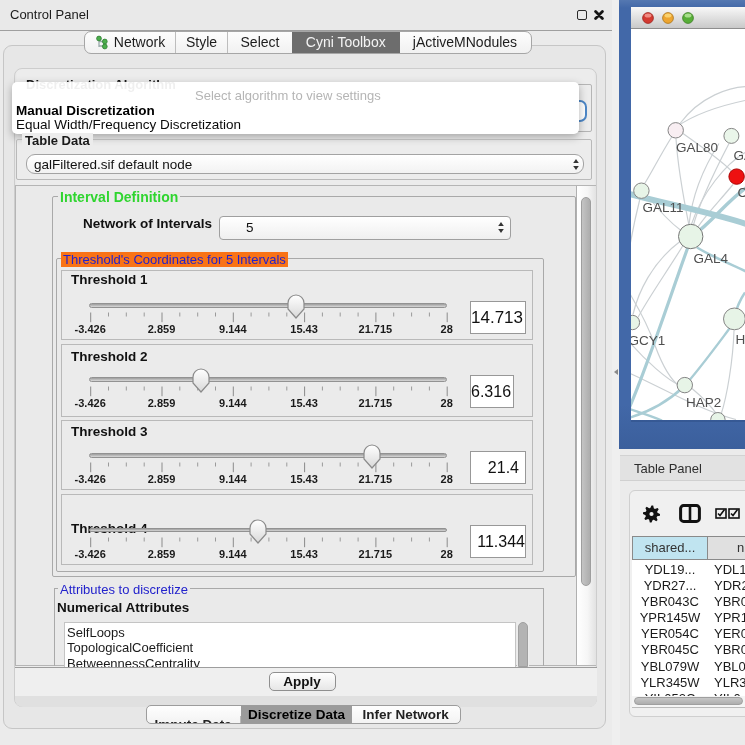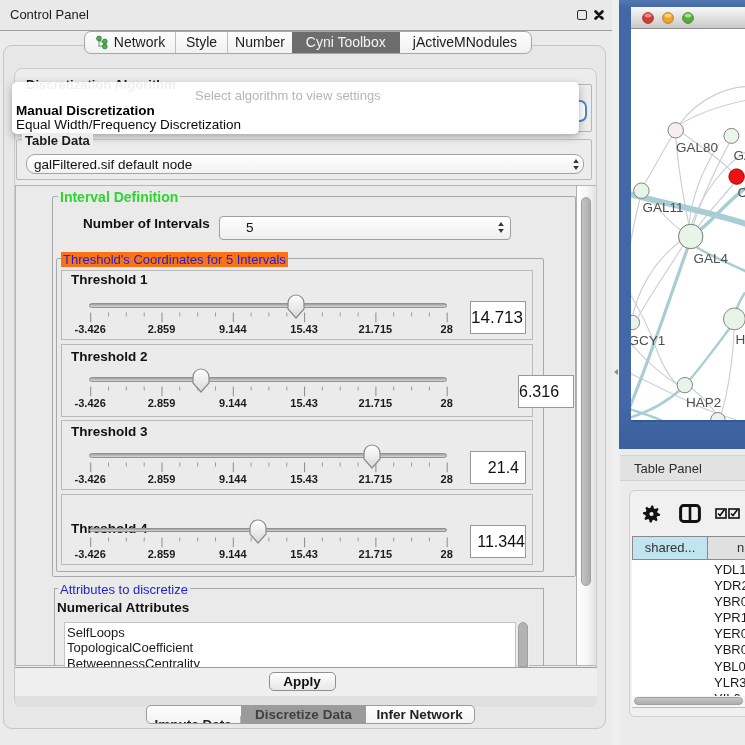--- a/index.html
+++ b/index.html
@@ -23,21 +23,21 @@
 <div class="abs" style="left:84px;top:31px;height:22.5px;border:1px solid #a6a6a6;border-radius:7px;
  background:linear-gradient(#fdfdfd,#f1f1f1);display:flex;align-items:center;font-size:14px;color:#1c1c1c;overflow:hidden;">
  <div style="display:flex;align-items:center;justify-content:center;height:100%;width:91px;border-right:1px solid #bdbdbd;">
    <svg width="14" height="15" viewBox="0 0 14 15" style="margin-right:5px;">
      <path d="M4 4 V12 M4 6.5 H9 M4 11 H9" stroke="#9aa" stroke-width="1.3" fill="none"></path>
      <circle cx="4" cy="3.5" r="2.4" fill="#4cae4c" stroke="#2e7d32" stroke-width="0.8"></circle>
      <circle cx="9.8" cy="6.5" r="2.4" fill="#4cae4c" stroke="#2e7d32" stroke-width="0.8"></circle>
      <circle cx="9.8" cy="11.5" r="2.4" fill="#4cae4c" stroke="#2e7d32" stroke-width="0.8"></circle>
    </svg>Network</div>
  <div style="display:flex;align-items:center;justify-content:center;height:100%;width:52px;border-right:1px solid #bdbdbd;">Style</div>
- <div style="display:flex;align-items:center;justify-content:center;height:100%;width:64px;">Number</div>
+ <div style="display:flex;align-items:center;justify-content:center;height:100%;width:64px;">Select</div>
  <div style="display:flex;align-items:center;justify-content:center;height:100%;width:107.5px;background:#6d6d6d;color:#f4f4f4;">Cyni Toolbox</div>
  <div style="display:flex;align-items:center;justify-content:center;height:100%;width:131px;">jActiveMNodules</div>
 </div>
 <div class="abs" style="left:20px;top:83.5px;width:572px;height:48px;border:1px solid #b5b5b5;border-radius:2px;"></div>
 <div class="abs" style="left:23px;top:77px;font-size:13px;font-weight:bold;color:#1a1a1a;background:#ececec;padding:0 3px;">Discretization Algorithm</div>
 <div class="abs" style="left:28px;top:99.5px;width:559px;height:22px;background:#fff;border:2.5px solid #4d87c7;border-radius:7px;"></div>
 <div class="abs" style="left:12px;top:82px;width:567px;height:51.5px;background:#ffffff;border-radius:5px;box-shadow:0 3px 9px rgba(0,0,0,0.3);"></div>
 <div class="abs" style="left:23px;top:77px;font-size:13px;font-weight:bold;color:rgba(30,30,30,0.07);padding:0 3px;z-index:3;">Discretization Algorithm</div>
 <div class="abs" style="left:195px;top:88px;font-size:13px;color:#b5b5b5;z-index:3;">Select algorithm to view settings</div>
 <div class="abs" style="left:16px;top:102.5px;font-size:13.5px;font-weight:bold;color:#000;z-index:3;">Manual Discretization</div>
@@ -48,21 +48,21 @@
 <div class="abs" style="left:34px;top:156.5px;font-size:13.5px;color:#111;">galFiltered.sif default node</div>
 <svg class="abs" style="left:572.5px;top:159px" width="6" height="11" viewBox="0 0 6 11">
     <path d="M3 0 L5.8 4 H0.2 Z" fill="#333"></path>
     <path d="M3 11 L0.2 7 H5.8 Z" fill="#333"></path>
   </svg>
 <div class="abs" style="left:15px;top:185px;width:581px;height:481px;background:#eaeaea;border:1px solid #b5b5b5;"></div>
 <div class="abs" style="left:575.5px;top:186px;width:20px;height:479px;background:linear-gradient(90deg,#ffffff,#f6f6f6 55%,#e2e2e2);border-left:1px solid #b0b0b0;"></div>
 <div class="abs" style="left:580.5px;top:197px;width:10.5px;height:389px;background:linear-gradient(90deg,#c4c4c4,#adadad);border:1px solid #9e9e9e;border-radius:6px;"></div>
 <div class="abs" style="left:52px;top:196px;width:524px;height:381px;border:1px solid #a9a9a9;border-radius:2px;"></div>
 <div class="abs" style="left:58px;top:189px;font-size:14px;font-weight:bold;color:#2fd52f;background:#eaeaea;padding:0 2px;">Interval Definition</div>
-<div class="abs" style="left:83px;top:215.5px;font-size:13.5px;font-weight:bold;color:#111;">Number of Intervals</div>
+<div class="abs" style="left:83px;top:215.5px;font-size:13.5px;font-weight:bold;color:#111;">Network of Intervals</div>
 <div class="abs" style="left:219px;top:216px;width:291.5px;height:23.5px;background:linear-gradient(#ffffff,#efefef);border:1px solid #9f9f9f;border-radius:4px;"></div>
 <div class="abs" style="left:246px;top:220px;font-size:13.5px;color:#111;">5</div>
 <svg class="abs" style="left:498px;top:222px" width="6" height="11" viewBox="0 0 6 11">
     <path d="M3 0 L5.8 4 H0.2 Z" fill="#333"></path>
     <path d="M3 11 L0.2 7 H5.8 Z" fill="#333"></path>
   </svg>
 <div class="abs" style="left:56px;top:258px;width:488px;height:314px;border:1px solid #a9a9a9;border-radius:2px;"></div>
 <div class="abs" style="left:61px;top:252px;font-size:13px;color:#2222cc;background:#f97316;padding:0 2px;">Threshold's Coordinates for 5 Intervals</div>
 <div class="abs" style="left:60.5px;top:269.5px;width:472px;height:70.5px;background:#ebebeb;border:1px solid #b9b9b9;"></div>
 <div class="abs" style="left:71px;top:272.0px;font-size:13.5px;font-weight:bold;color:#111;">Threshold 1</div>
@@ -140,21 +140,21 @@
 <div class="abs" style="left:416.7px;top:397.0px;width:60px;text-align:center;font-size:11px;font-weight:bold;color:#1a1a1a;">28</div>
 <svg class="abs" style="left:191.7px;top:368.0px" width="18" height="25" viewBox="0 0 18 25">
     <path d="M1 9 a8 8 0 0 1 16 0 v6 L9 24 L1 15 Z" fill="url(#gth343.5)" stroke="#8a8a8a" stroke-width="1.2"></path>
     <defs>
       <linearGradient id="gth343.5" x1="0" y1="0" x2="0" y2="1">
         <stop offset="0" stop-color="#ffffff"></stop>
         <stop offset="1" stop-color="#d8d8d8"></stop>
       </linearGradient>
     </defs>
   </svg>
-<div class="abs" style="left:470px;top:374.5px;width:56px;height:33px;background:#fff;border:1.5px solid #989898;font-size:16px;color:#111;text-align:right;padding-right:22px;line-height:31px;margin-left:48px;">6.316</div>
+<div class="abs" style="left:470px;top:374.5px;width:44px;height:33px;background:#fff;border:1.5px solid #989898;font-size:16px;color:#111;text-align:right;padding-right:22px;line-height:31px;">6.316</div>
 <div class="abs" style="left:60.5px;top:419.5px;width:472px;height:70.5px;background:#ebebeb;border:1px solid #b9b9b9;"></div>
 <div class="abs" style="left:71px;top:423.5px;font-size:13.5px;font-weight:bold;color:#111;">Threshold 3</div>
 <div class="abs" style="left:89px;top:453.0px;width:358px;height:4.5px;background:linear-gradient(#9d9d9d,#d8d8d8);border:1px solid #929292;border-radius:3px;"></div>
 <svg class="abs" style="left:60.5px;top:462.0px" width="472" height="11" viewBox="0 0 472 11">
     <line x1="29.7" y1="0.5" x2="29.7" y2="10.2" stroke="#8b8b8b" stroke-width="1"></line>
     <line x1="47.5" y1="0.5" x2="47.5" y2="4.5" stroke="#9a9a9a" stroke-width="1"></line>
     <line x1="65.3" y1="0.5" x2="65.3" y2="4.5" stroke="#9a9a9a" stroke-width="1"></line>
     <line x1="83.2" y1="0.5" x2="83.2" y2="4.5" stroke="#9a9a9a" stroke-width="1"></line>
     <line x1="101.0" y1="0.5" x2="101.0" y2="10.2" stroke="#8b8b8b" stroke-width="1"></line>
     <line x1="118.8" y1="0.5" x2="118.8" y2="4.5" stroke="#9a9a9a" stroke-width="1"></line>
@@ -239,21 +239,21 @@
     <div style="font-size:13px;color:#1a1a1a;line-height:15.7px;padding:2px 0 0 2px;">SelfLoops<br>TopologicalCoefficient<br>BetweennessCentrality</div>
   </div>
 <div class="abs" style="left:516.5px;top:621.5px;width:12.5px;height:45px;background:#ededed;"></div>
 <div class="abs" style="left:518px;top:622px;width:10px;height:44.5px;background:#b3b3b3;border:1px solid #a0a0a0;border-radius:5px 5px 0 0;"></div>
 <div class="abs" style="left:14.5px;top:666.5px;width:582px;height:29px;background:#efefef;border-top:1px solid #9d9d9d;"></div>
 <div class="abs" style="left:268.5px;top:672px;width:67px;height:18.5px;background:linear-gradient(#ffffff,#e6e6e6);border:1px solid #8f8f8f;border-radius:5px;font-size:13.5px;font-weight:bold;color:#111;text-align:center;line-height:18px;">Apply</div>
 <div class="abs" style="left:14.5px;top:696px;width:582px;height:10.5px;background:#e0e0e0;border-radius:0 0 8px 8px;"></div>
 <div class="abs" style="left:145.5px;top:704.5px;height:19.5px;border:1px solid #9c9c9c;border-radius:5px;
  background:linear-gradient(#fefefe,#f3f3f3);display:flex;align-items:center;font-size:13.5px;font-weight:bold;color:#222;overflow:hidden;">
  <div style="display:flex;align-items:center;justify-content:center;height:100%;width:94.5px;border-right:1px solid #b9b9b9;margin-top:20px;">Impute Data</div>
- <div style="display:flex;align-items:center;justify-content:center;height:100%;width:125px;background:#9b9b9b;color:#404040;">Discretize Data</div>
+ <div style="display:flex;align-items:center;justify-content:center;height:100%;width:111px;background:#9b9b9b;color:#000000;">Discretize Data</div>
  <div style="display:flex;align-items:center;justify-content:center;height:100%;width:107.5px;">Infer Network</div>
 </div>
 <div class="abs" style="left:619px;top:0;width:126px;height:449px;background:linear-gradient(#5578b1,#4268a8 8px,#4268a8 90%,#3b5f9c);"></div>
 <div class="abs" style="left:631px;top:7px;width:114px;height:21.5px;background:linear-gradient(#f8f8f8,#c9c9c9);border-bottom:1px solid #8e8e8e;"></div>
 <svg class="abs" style="left:641.5px;top:11.5px" width="12" height="12" viewBox="0 0 12 12">
     <circle cx="6" cy="6" r="5.4" fill="#d33a31" stroke="#9c2420" stroke-width="0.8"></circle>
     <ellipse cx="6" cy="3.6" rx="3.4" ry="2" fill="#f59a92" opacity="0.85"></ellipse>
   </svg>
 <svg class="abs" style="left:661.5px;top:11.5px" width="12" height="12" viewBox="0 0 12 12">
     <circle cx="6" cy="6" r="5.4" fill="#eda530" stroke="#ab7317" stroke-width="0.8"></circle>
@@ -333,20 +333,31 @@
   </svg>
 <svg class="abs" style="left:728px;top:507.5px" width="12" height="11" viewBox="0 0 12 11">
     <rect x="1" y="1" width="10" height="9" fill="none" stroke="#111" stroke-width="1.6"></rect>
     <path d="M3 5.5 L5 7.5 L9.5 1.5" stroke="#111" stroke-width="1.6" fill="none"></path>
   </svg>
 <div class="abs" style="left:632px;top:535.5px;width:76px;height:24px;background:#c0e4f0;border:1px solid #8a8a8a;font-size:13px;color:#333;text-align:center;line-height:22px;">shared...</div>
 <div class="abs" style="left:707px;top:535.5px;width:44px;height:24px;background:#e0e0e0;border:1px solid #8a8a8a;">
     <span style="font-size:13px;color:#333;position:absolute;left:29px;top:3px;">n</span>
   </div>
 <div class="abs" style="left:632px;top:559.5px;width:113px;height:148px;background:#fff;overflow:hidden;font-size:13px;color:#1b1b1b;">
+    <div style="position:absolute;left:0;top:2px;width:76px;">
+      <div style="height:16.2px;line-height:16.2px;text-align:center;">YDL19...</div>
+      <div style="height:16.2px;line-height:16.2px;text-align:center;">YDR27...</div>
+      <div style="height:16.2px;line-height:16.2px;text-align:center;">YBR043C</div>
+      <div style="height:16.2px;line-height:16.2px;text-align:center;">YPR145W</div>
+      <div style="height:16.2px;line-height:16.2px;text-align:center;">YER054C</div>
+      <div style="height:16.2px;line-height:16.2px;text-align:center;">YBR045C</div>
+      <div style="height:16.2px;line-height:16.2px;text-align:center;">YBL079W</div>
+      <div style="height:16.2px;line-height:16.2px;text-align:center;">YLR345W</div>
+      <div style="height:16.2px;line-height:16.2px;text-align:center;">YIL052C</div>
+    </div>
     <div style="position:absolute;left:82px;top:2px;width:40px;">
       <div style="height:16.2px;line-height:16.2px;">YDL1</div>
       <div style="height:16.2px;line-height:16.2px;">YDR2</div>
       <div style="height:16.2px;line-height:16.2px;">YBR0</div>
       <div style="height:16.2px;line-height:16.2px;">YPR1</div>
       <div style="height:16.2px;line-height:16.2px;">YER0</div>
       <div style="height:16.2px;line-height:16.2px;">YBR0</div>
       <div style="height:16.2px;line-height:16.2px;">YBL0</div>
       <div style="height:16.2px;line-height:16.2px;">YLR3</div>
       <div style="height:16.2px;line-height:16.2px;">YIL0</div>

